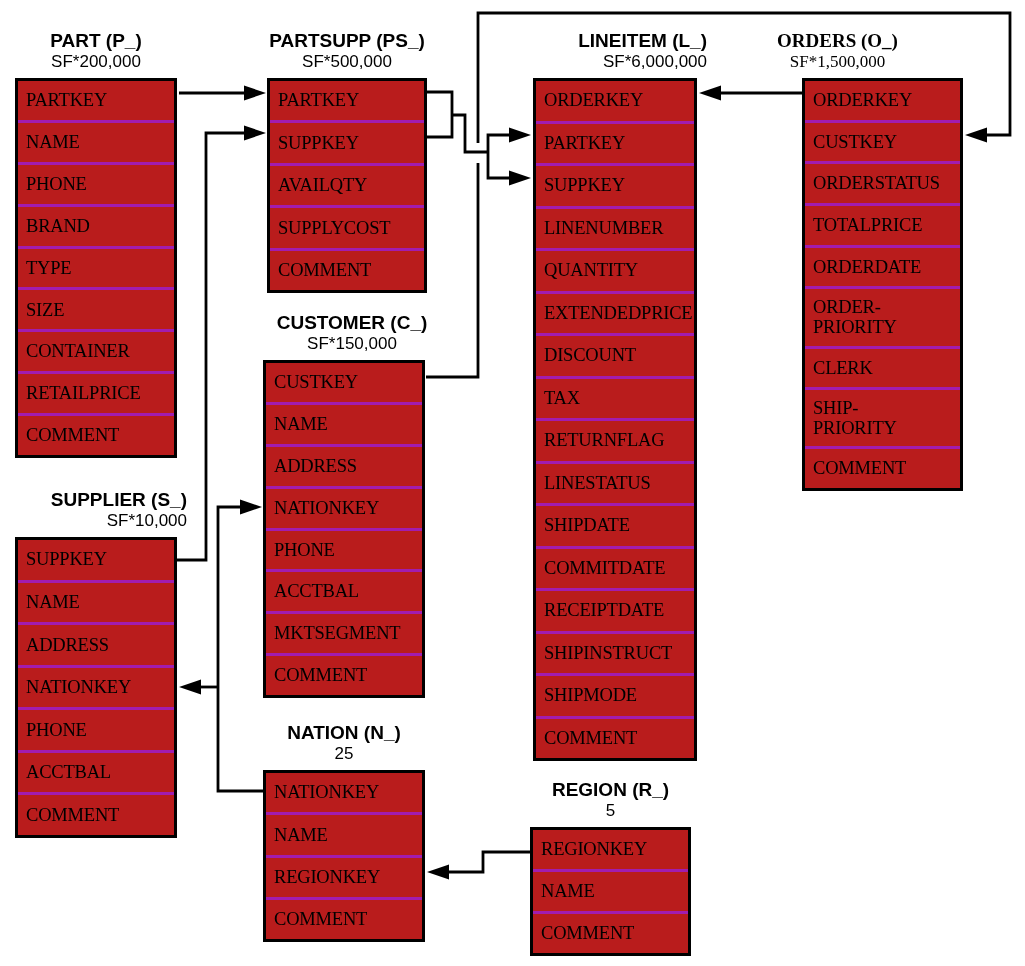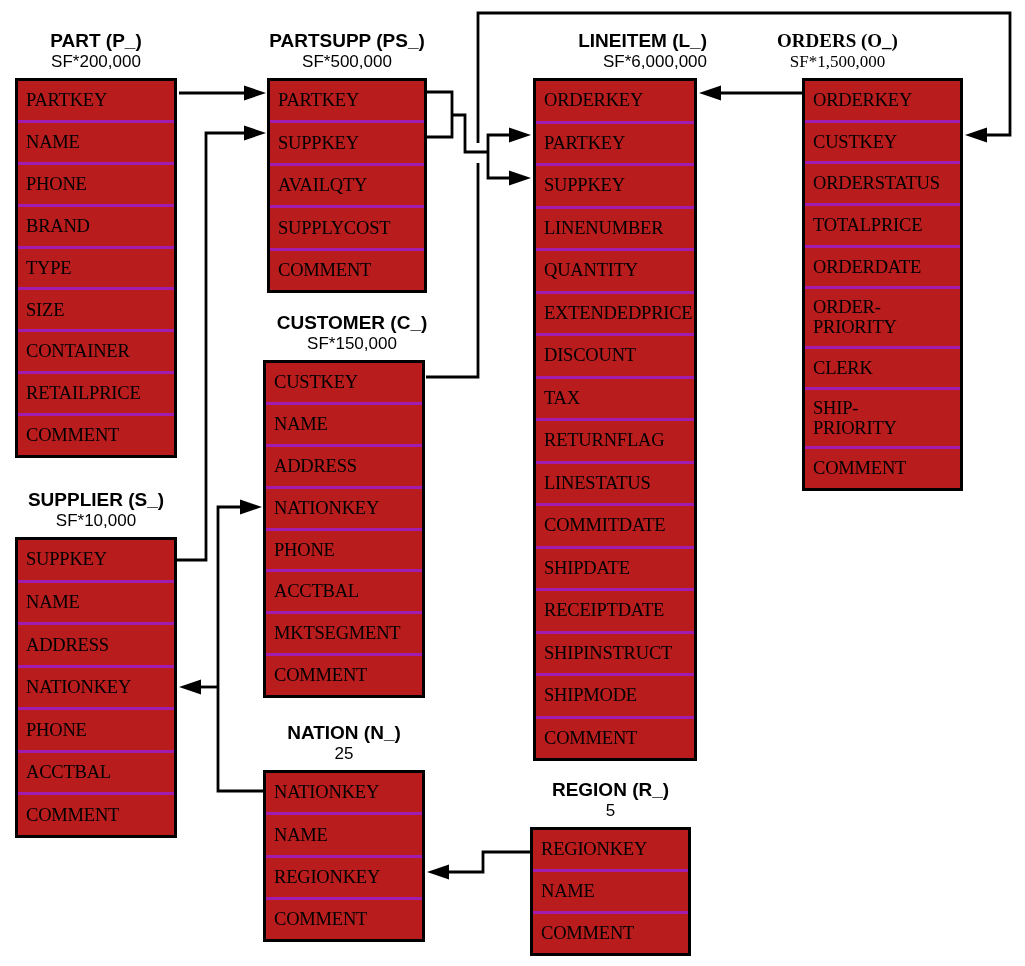--- a/index.html
+++ b/index.html
@@ -21,21 +21,21 @@
   #title-part{left:10px;top:30px;width:172px;}
   #box-partsupp{left:267px;top:78px;width:160px;height:215px;}
   #title-partsupp{left:252px;top:30px;width:190px;}
   #box-lineitem{left:533px;top:78px;width:164px;height:683px;}
   #title-lineitem{left:523px;top:30px;width:184px;text-align:right;}
   #box-orders{left:802px;top:78px;width:161px;height:413px;}
   #title-orders{left:747px;top:30px;width:181px;font-family:Liberation Serif, serif;}
   #box-customer{left:263px;top:360px;width:162px;height:338px;}
   #title-customer{left:256px;top:312px;width:192px;}
   #box-supplier{left:15px;top:537px;width:162px;height:301px;}
-  #title-supplier{left:5px;top:489px;width:182px;}
+  #title-supplier{left:5px;top:489px;width:182px;text-align:right;}
   #box-nation{left:263px;top:770px;width:162px;height:172px;}
   #title-nation{left:253px;top:722px;width:182px;}
   #box-region{left:530px;top:827px;width:161px;height:129px;}
   #title-region{left:520px;top:779px;width:181px;}
 
   #connectors{position:absolute;left:0;top:0;width:1025px;height:966px;pointer-events:none;}
   #connectors path{stroke:#000;stroke-width:2.8;fill:none;}
   #connectors polygon{fill:#000;stroke:none;}
 </style>
 </head>
@@ -118,22 +118,22 @@
       <div class="row">ORDERKEY</div>
       <div class="row">PARTKEY</div>
       <div class="row">SUPPKEY</div>
       <div class="row">LINENUMBER</div>
       <div class="row">QUANTITY</div>
       <div class="row">EXTENDEDPRICE</div>
       <div class="row">DISCOUNT</div>
       <div class="row">TAX</div>
       <div class="row">RETURNFLAG</div>
       <div class="row">LINESTATUS</div>
+      <div class="row">SHIPDATE</div>
       <div class="row">COMMITDATE</div>
-      <div class="row">SHIPDATE</div>
       <div class="row">RECEIPTDATE</div>
       <div class="row">SHIPINSTRUCT</div>
       <div class="row">SHIPMODE</div>
       <div class="row">COMMENT</div>
     </div>
 
   <div class="tbl-title" id="title-orders">
     <div class="tname">ORDERS (O_)</div>
     <div class="tcard">SF*1,500,000</div>
   </div>

